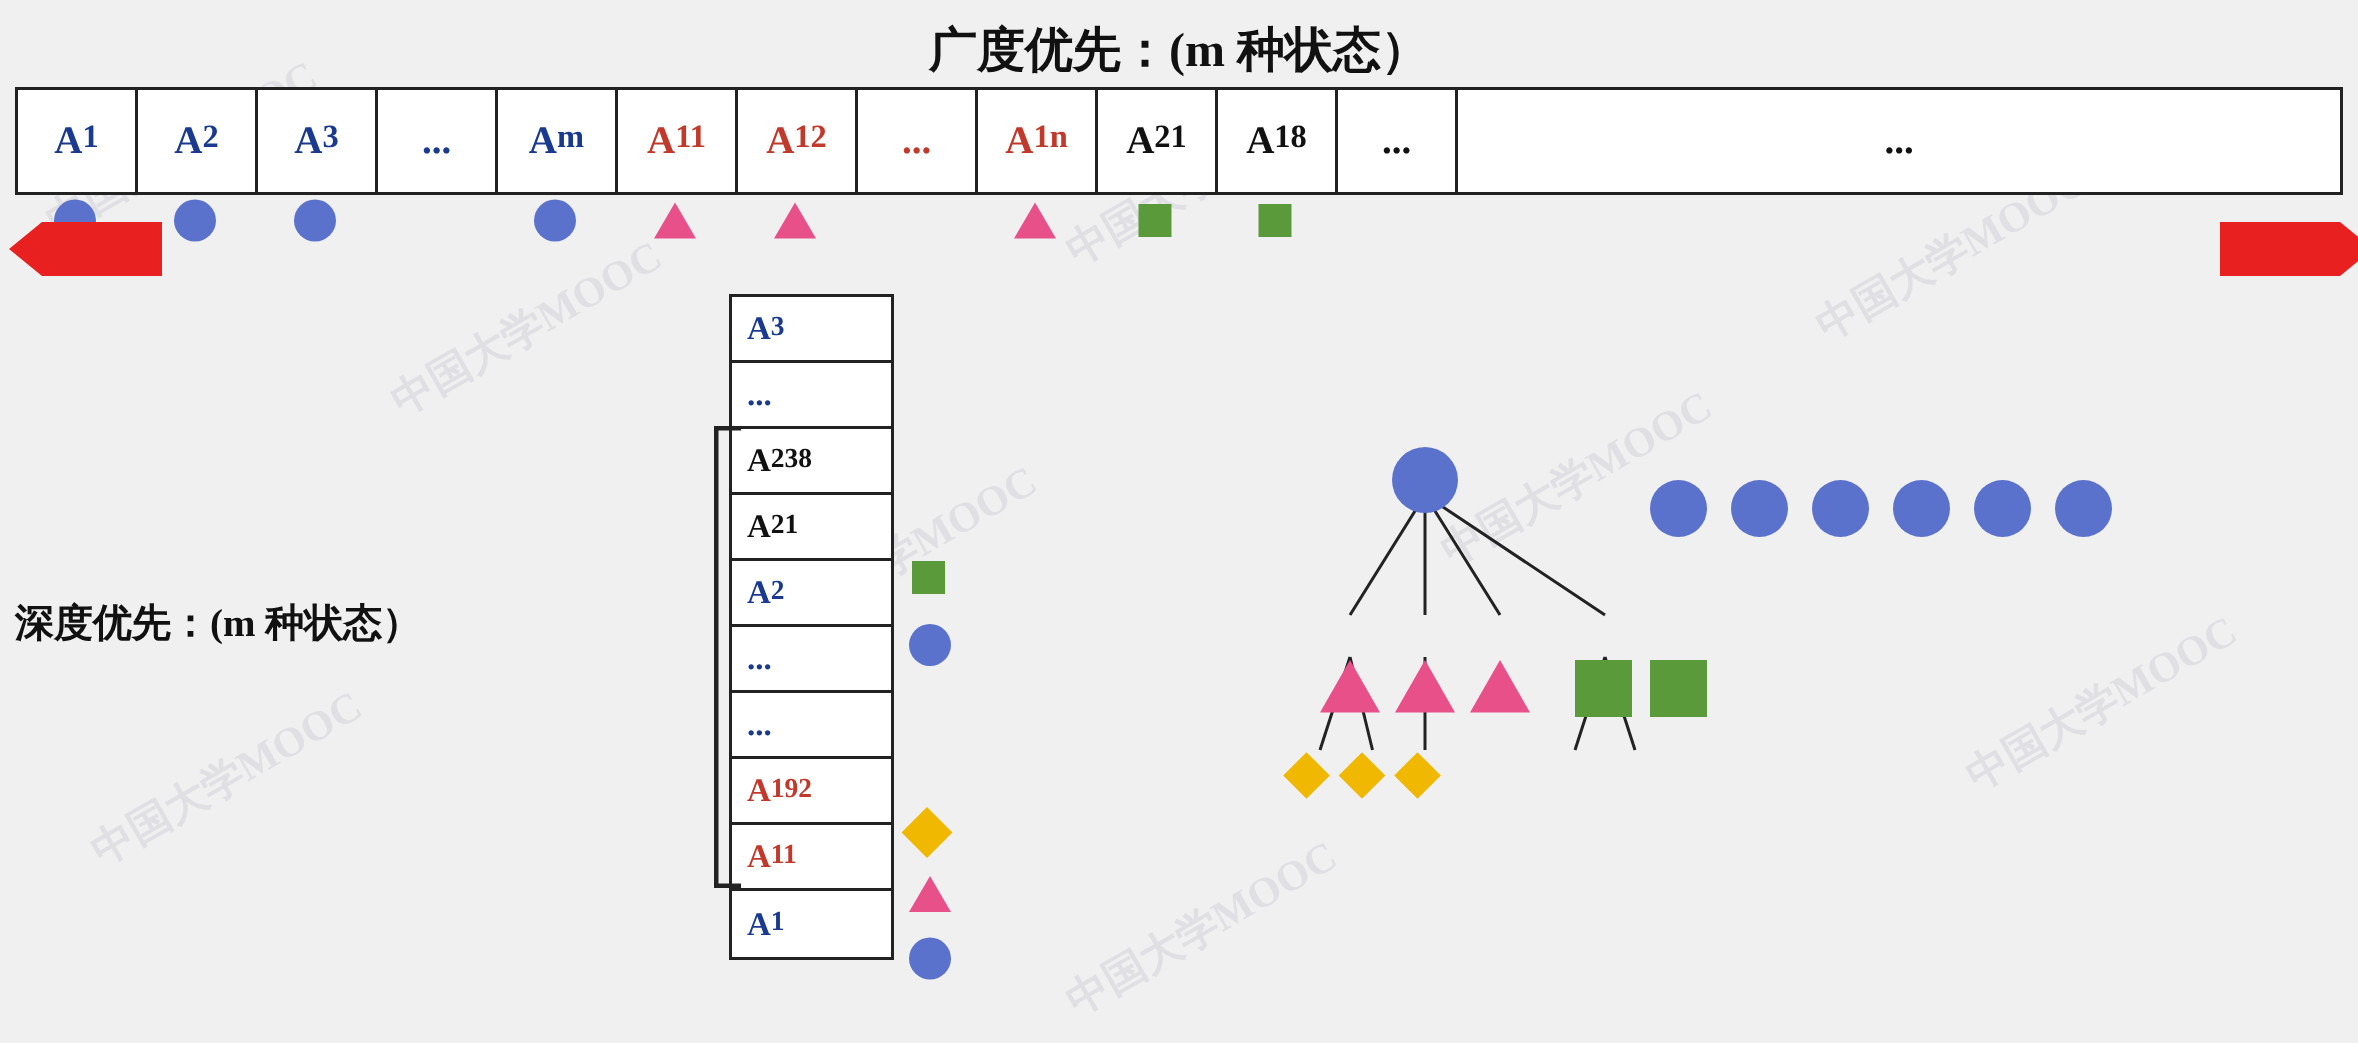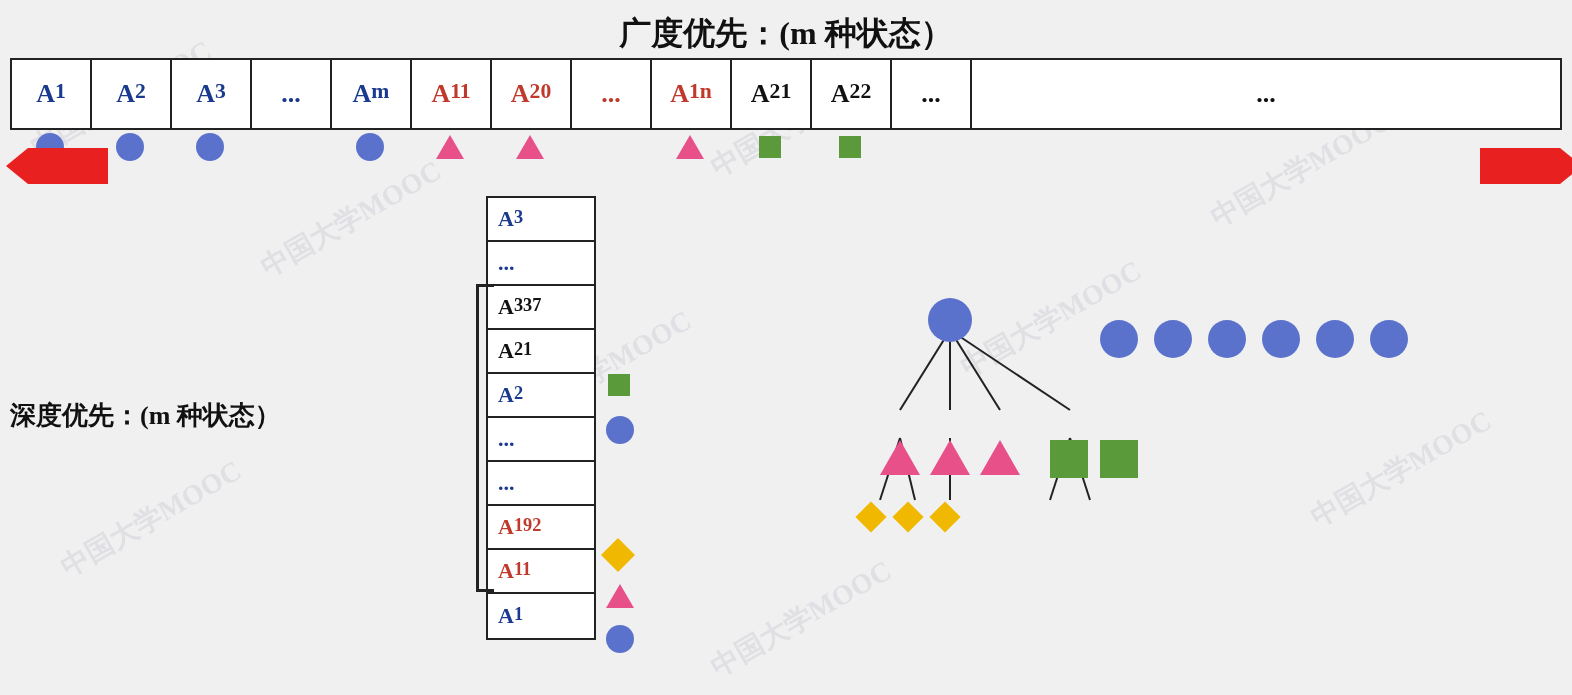--- a/index.html
+++ b/index.html
@@ -276,37 +276,37 @@
 
   <div class="queue-cell">
     <span class="cell-label">A<sub>m</sub></span>
   </div>
 
   <div class="queue-cell orange-text">
     <span class="cell-label" style="color:#c0392b;">A<sub>11</sub></span>
   </div>
 
   <div class="queue-cell orange-text">
-    <span class="cell-label" style="color:#c0392b;">A<sub>20</sub></span>
+    <span class="cell-label" style="color:#c0392b;">A<sub>12</sub></span>
   </div>
 
   <div class="queue-cell">
     <span class="cell-label" style="color:#c0392b;">...</span>
   </div>
 
   <div class="queue-cell orange-text">
     <span class="cell-label" style="color:#c0392b;">A<sub>1n</sub></span>
   </div>
 
   <div class="queue-cell black-text">
     <span class="cell-label" style="color:#111;">A<sub>21</sub></span>
   </div>
 
   <div class="queue-cell black-text">
-    <span class="cell-label" style="color:#111;">A<sub>22</sub></span>
+    <span class="cell-label" style="color:#111;">A<sub>18</sub></span>
   </div>
 
   <div class="queue-cell">
     <span class="cell-label" style="color:#111;">...</span>
   </div>
 
   <div class="queue-cell" style="flex:1; min-width:120px;">
     <span class="cell-label" style="color:#111;">...</span>
   </div>
 </div>
@@ -366,21 +366,21 @@
 
   <div class="stack-cell">
     <span class="slabel">A<sub>3</sub></span>
   </div>
 
   <div class="stack-cell">
     <span class="slabel">...</span>
   </div>
 
   <div class="stack-cell">
-    <span class="slabel black">A<sub>337</sub></span>
+    <span class="slabel black">A<sub>238</sub></span>
   </div>
 
   <div class="stack-cell">
     <span class="slabel black">A<sub>21</sub></span>
   </div>
 
   <div class="stack-cell">
     <span class="slabel">A<sub>2</sub></span>
   </div>
 

